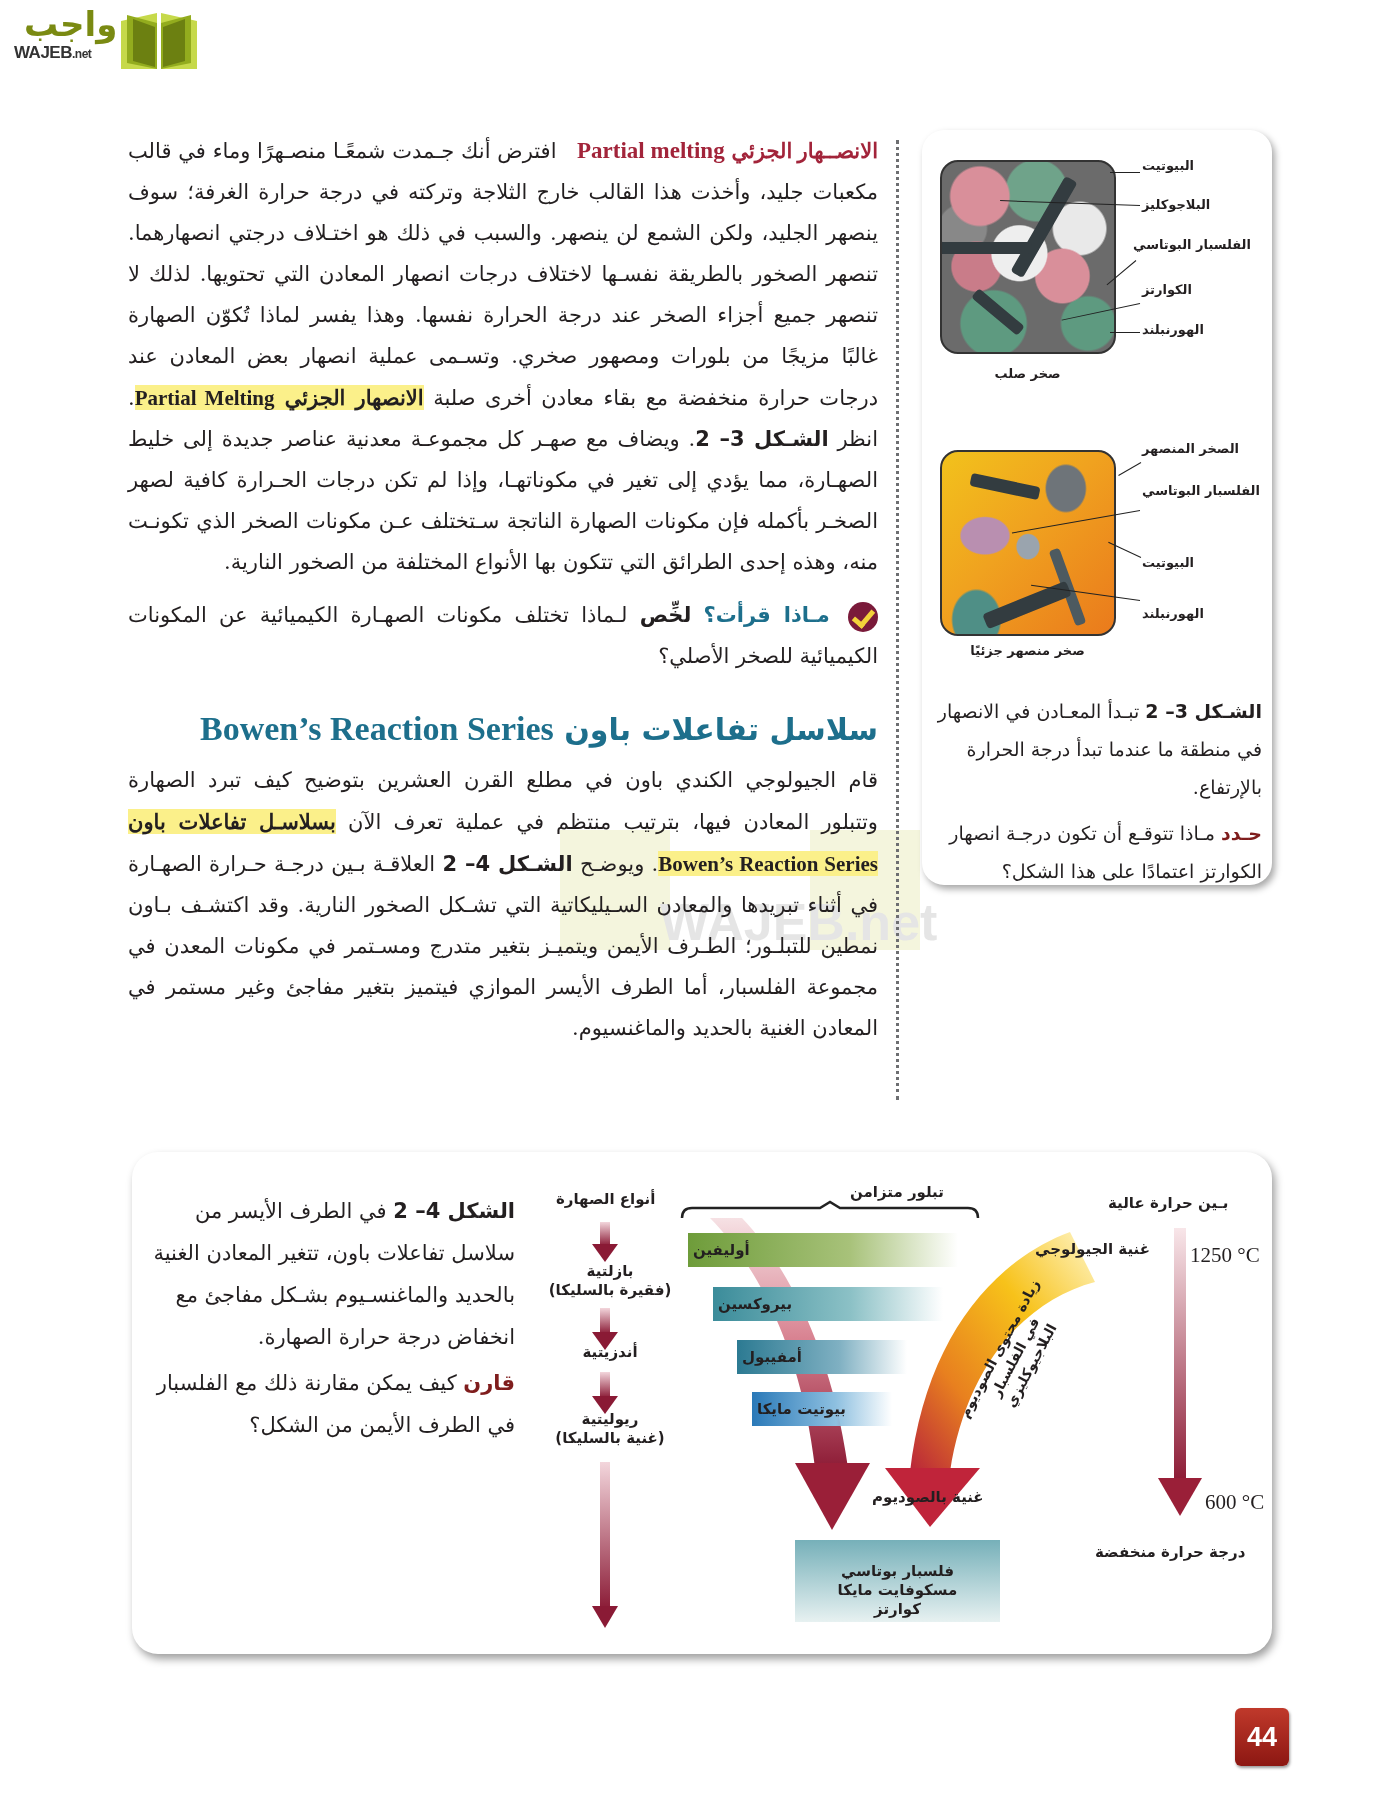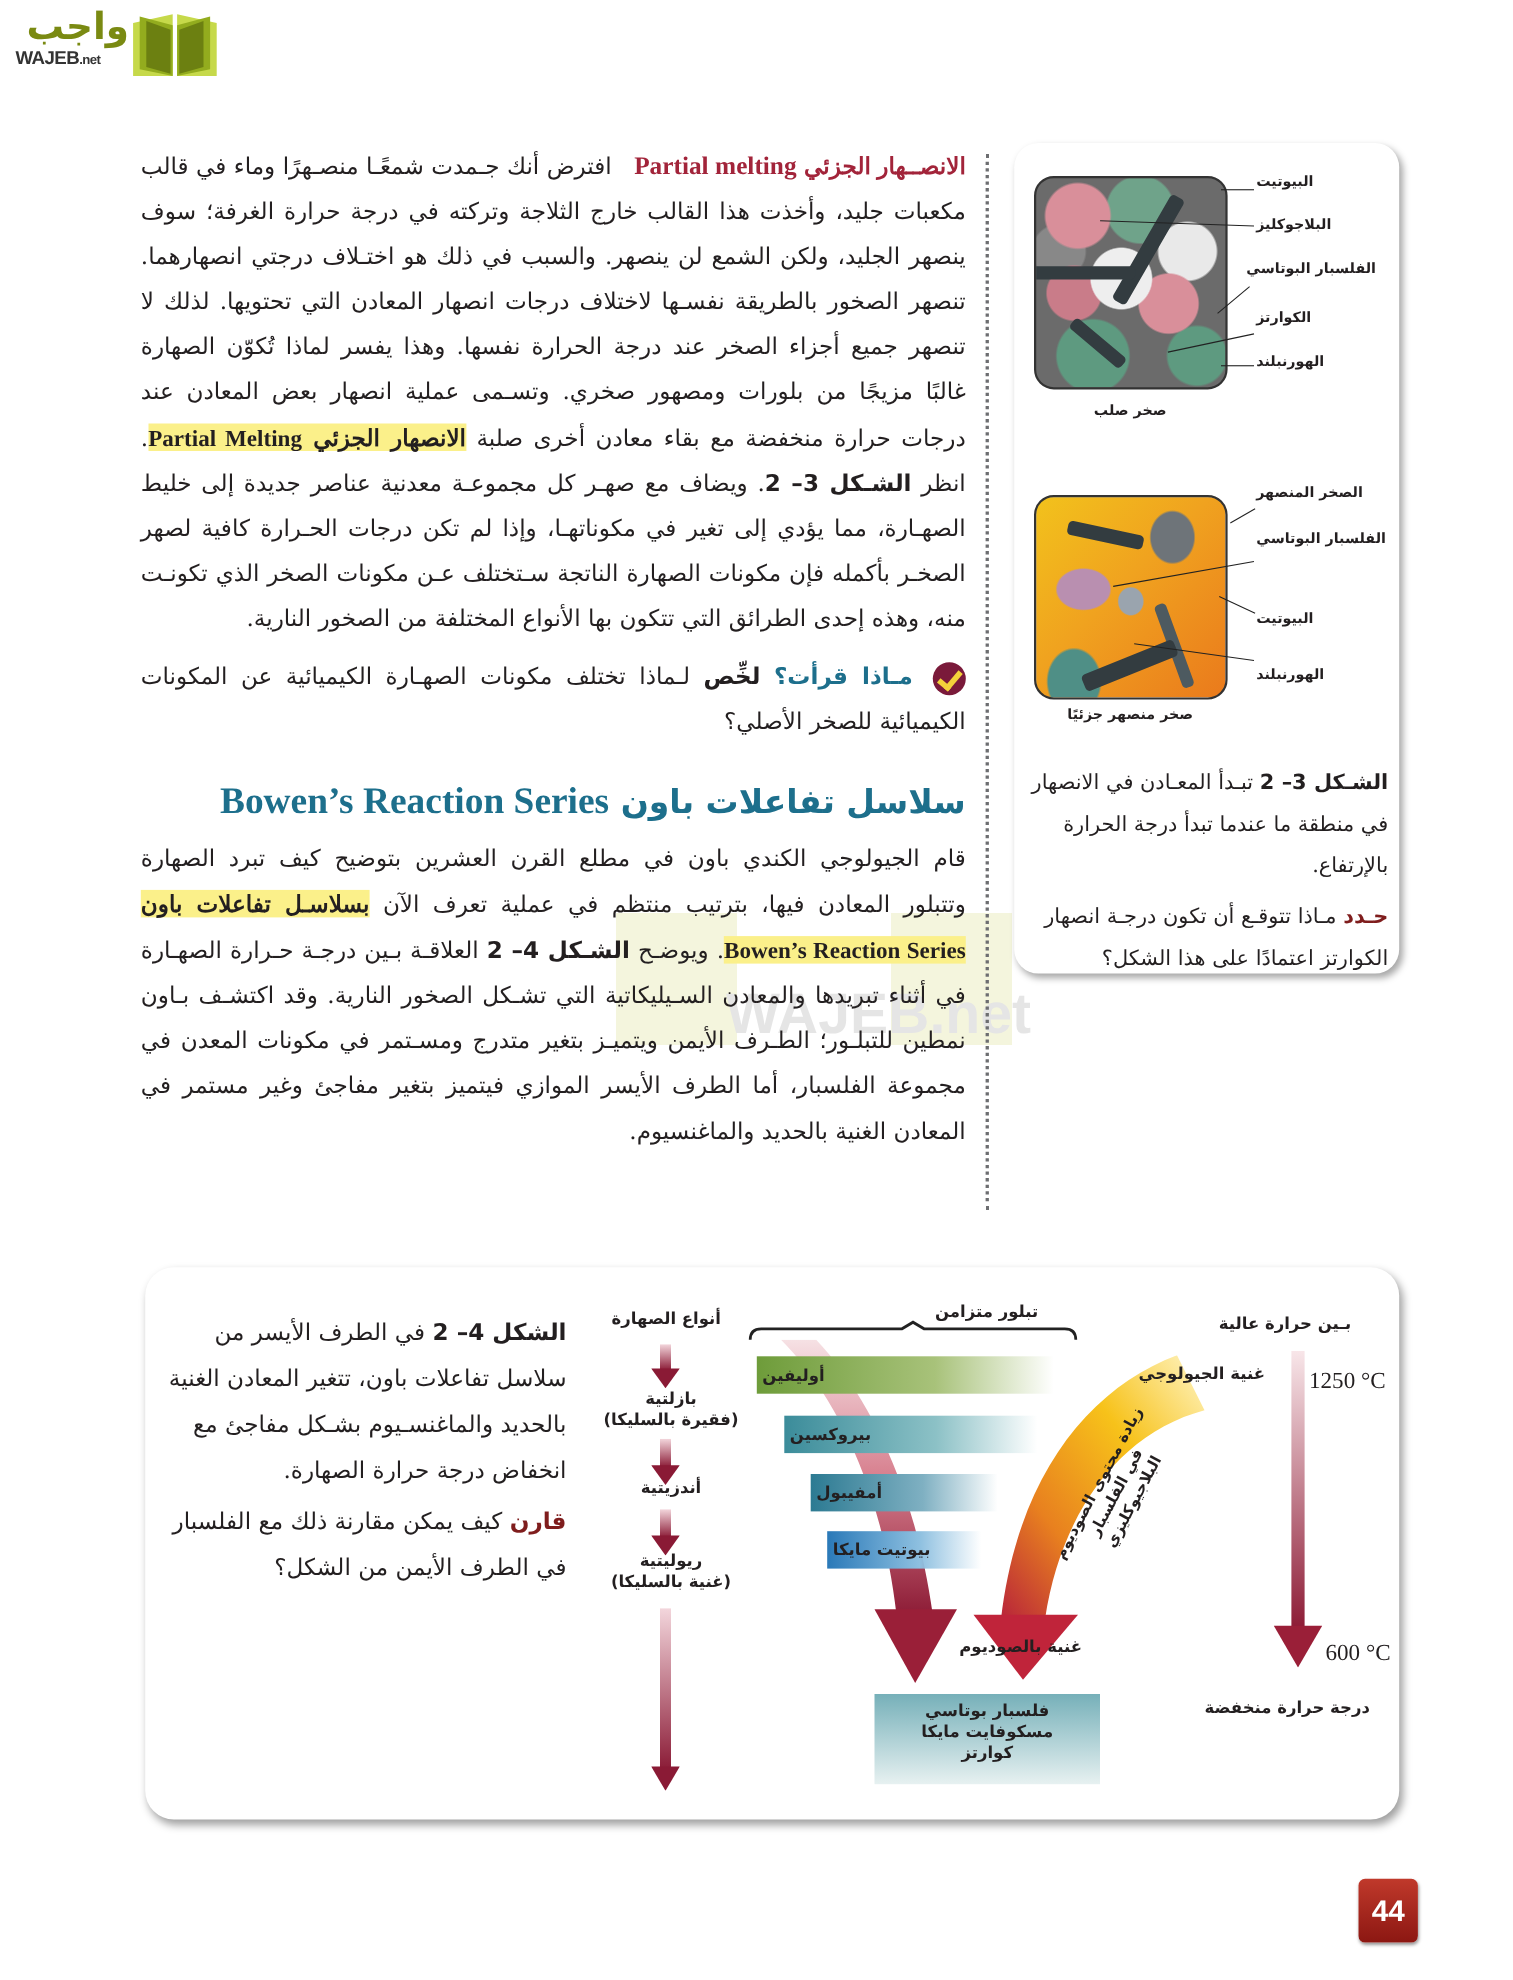--- a/index.html
+++ b/index.html
@@ -8,21 +8,21 @@
   .abs{position:absolute;}
   
   .logo{left:12px;top:5px;width:180px;height:62px;}
   .logo-ar{position:absolute;left:12px;top:0;font-size:34px;font-weight:bold;color:#7a8a12;direction:rtl;font-family:"DejaVu Sans",sans-serif;line-height:38px;}
   .logo-en{position:absolute;left:2px;top:38px;font-size:17px;font-weight:bold;color:#333;font-family:"Liberation Sans",sans-serif;letter-spacing:-0.5px;}
   .logo-en small{font-size:12px;}
   .logo-book{position:absolute;left:107px;top:4px;width:80px;height:60px;}
   
   .col{left:128px;top:130px;width:750px;direction:rtl;text-align:justify;font-family:"DejaVu Serif","Liberation Serif",serif;font-size:21px;line-height:41px;color:#231f20;}
   .col p{margin:0;}
-  .h-red{color:#a2243a;font-weight:bold;font-family:Liberation Sans, sans-serif;}
+  .h-red{color:#a2243a;font-weight:bold;font-family:Liberation Serif, serif;}
   .h-red-en{color:#a2243a;font-weight:bold;font-family:"Liberation Serif",serif;font-size:23px;}
   .hl{background:#fbf08a;font-weight:bold;}
   .fig-ref{font-weight:bold;font-family:"DejaVu Sans",sans-serif;}
   .rq{margin-top:12px !important;}
   .rq-label{color:#1d6f8c;font-weight:bold;font-family:"DejaVu Sans",sans-serif;}
   .check{display:inline-block;width:30px;height:30px;border-radius:50%;background:#7a1a3a;vertical-align:middle;margin-left:6px;position:relative;}
   .check:after{content:"";position:absolute;left:9px;top:4px;width:8px;height:16px;border:solid #f3d23a;border-width:0 5px 5px 0;transform:rotate(40deg);}
   .sec-title{margin-top:30px !important;margin-bottom:8px !important;color:#1d6f8c;font-weight:bold;font-size:30px;line-height:44px;font-family:"DejaVu Sans",sans-serif;}
   .sec-title .en{font-family:"Liberation Serif",serif;font-size:34px;}
   
@@ -62,21 +62,21 @@
   .wm .b2{position:absolute;left:250px;top:0;width:110px;height:120px;background:#d6db7a;}
   .wm .t{position:absolute;left:100px;top:62px;font-size:52px;font-weight:bold;color:#9a9a9a;font-family:"Liberation Sans",sans-serif;}
   
   .panel2{left:132px;top:1152px;width:1140px;height:502px;background:#fff;border-radius:26px;box-shadow:3px 5px 8px rgba(0,0,0,0.38);}
   .cap2{left:145px;top:1190px;width:370px;direction:rtl;text-align:right;font-family:"DejaVu Serif",serif;font-size:21px;line-height:42px;}
   .cap2 p{margin:0;}
   .dlbl{position:absolute;font-family:"DejaVu Sans",sans-serif;font-weight:bold;font-size:15px;direction:rtl;white-space:nowrap;color:#231f20;}
   .bar{position:absolute;height:34px;font-family:"DejaVu Sans",sans-serif;font-weight:bold;font-size:15px;direction:rtl;text-align:left;padding-left:5px;line-height:34px;box-sizing:border-box;}
   .downarrow{position:absolute;}
   .temp{position:absolute;font-family:Liberation Serif, serif;font-size:21px;color:#231f20;}
-  .final-box{left:795px;top:1540px;width:205px;height:82px;background:linear-gradient(#76b0b9,#e7f1f1);text-align:center;direction:rtl;font-family:"DejaVu Sans",sans-serif;font-weight:bold;font-size:15px;line-height:19px;padding-top:6px;box-sizing:border-box;}
+  .final-box{left:795px;top:1540px;width:205px;height:82px;background:linear-gradient(#76b0b9,#e7f1f1);text-align:center;direction:rtl;font-family:"DejaVu Sans",sans-serif;font-weight:bold;font-size:15px;line-height:19px;padding-top:22px;box-sizing:border-box;}
   .pagenum{left:1235px;top:1708px;width:54px;height:58px;border-radius:6px;background:linear-gradient(#c0392b,#8c1712);color:#fff;font-family:"Liberation Sans",sans-serif;font-weight:bold;font-size:27px;line-height:58px;text-align:center;box-shadow:1px 2px 3px rgba(0,0,0,0.4);}
 </style>
 </head>
 <body>
 
 <div class="abs logo">
   <div class="logo-ar">واجب</div>
   <div class="logo-en"><span>WAJEB</span><small>.net</small></div>
   <svg class="logo-book" viewBox="0 0 80 60">
     <polygon points="2,12 38,4 38,60 2,60" fill="#c6d94a"></polygon>

